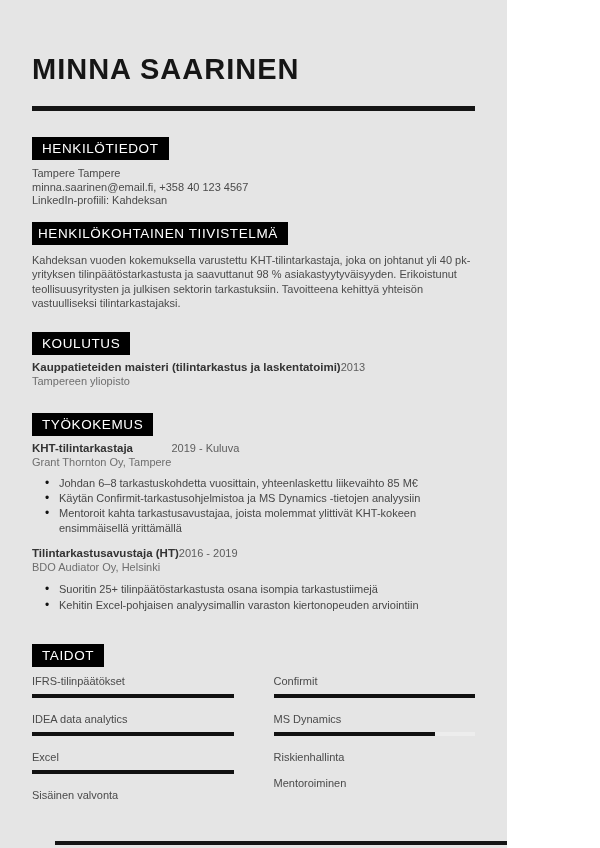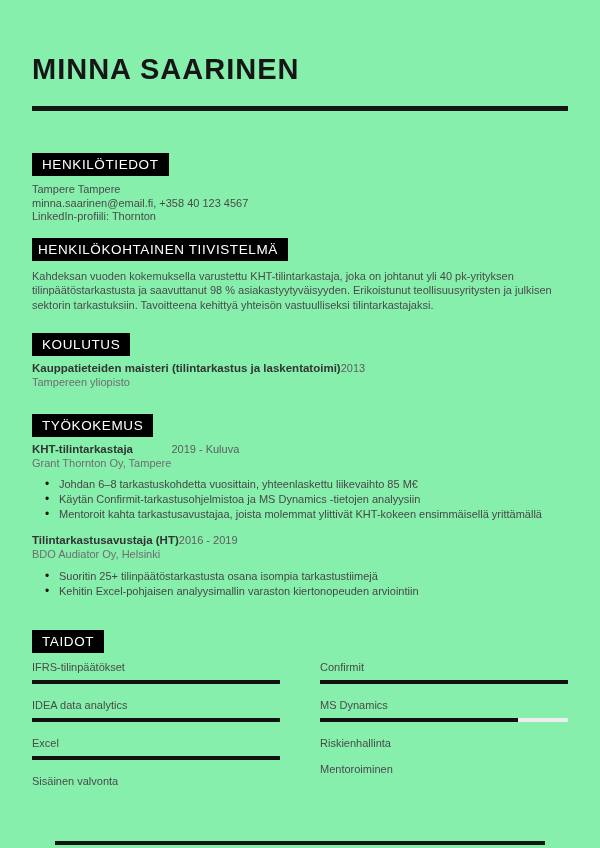--- a/index.html
+++ b/index.html
@@ -1,32 +1,32 @@
 <!DOCTYPE html>
 <html><head>
 <meta charset="utf-8">
 <style>
   * { margin:0; padding:0; box-sizing:border-box; }
   html,body { background:#ffffff; }
   body { font-family:"Liberation Sans","DejaVu Sans",sans-serif; }
   .page {
-    position:relative; width:600px; height:848px; background:#86efac;
+    position:relative; width:507px; height:848px; background:#e5e5e5;
     padding:0 32px; overflow:hidden;
   }
   .name {
     margin-top:52px; font-size:29px; line-height:34px; font-weight:700;
     letter-spacing:1px; color:#161616;
   }
   .top-rule { margin-top:20px; height:5px; background:#151515; }
   .chip {
     display:inline-block; background:#000000; color:#ffffff;
     font-size:13.5px; line-height:23px; padding:0 10px; letter-spacing:0.6px;
     font-weight:400;
   }
-  .chip.c1 { margin-top:42px; }
+  .chip.c1 { margin-top:26px; }
   .chip.c2 { margin-top:14px;padding-left:6px; }
   .chip.c3 { margin-top:21px; }
   .chip.c4 { margin-top:25px; }
   .chip.c5 { margin-top:31px; }
   .contact { margin-top:7px; font-size:11px; line-height:13.5px; color:#4a4a4a; }
   .summary { margin-top:8px; font-size:11px; line-height:14.5px; color:#4a4a4a; }
   .entry-head { margin-top:6px; display:flex; align-items:flex-start; }
   .entry-head.job2 { margin-top:11px; }
   .entry-title { font-size:11.5px; line-height:13px; font-weight:700; color:#333333; }
   .entry-sub { font-size:11px; line-height:13px; color:#6e6e6e; margin-top:1px; }
@@ -55,21 +55,21 @@
 
 <div class="page">
 
   <h1 class="name">MINNA SAARINEN</h1>
   <div class="top-rule"></div>
 
   <div><span class="chip c1">HENKILÖTIEDOT</span></div>
   <div class="contact">
     <div>Tampere Tampere</div>
     <div>minna.saarinen@email.fi, +358 40 123 4567</div>
-    <div>LinkedIn-profiili: Thornton</div>
+    <div>LinkedIn-profiili: Kahdeksan</div>
   </div>
 
   <div><span class="chip c2">HENKILÖKOHTAINEN TIIVISTELMÄ</span></div>
   <p class="summary">Kahdeksan vuoden kokemuksella varustettu KHT-tilintarkastaja, joka on johtanut yli 40 pk-yrityksen tilinpäätöstarkastusta ja saavuttanut 98 % asiakastyytyväisyyden. Erikoistunut teollisuusyritysten ja julkisen sektorin tarkastuksiin. Tavoitteena kehittyä yhteisön vastuulliseksi tilintarkastajaksi.</p>
 
   <div><span class="chip c3">KOULUTUS</span></div>
   <div class="entry-head">
     <div>
       <div class="entry-title">Kauppatieteiden maisteri (tilintarkastus ja laskentatoimi)</div>
       <div class="entry-sub">Tampereen yliopisto</div>

